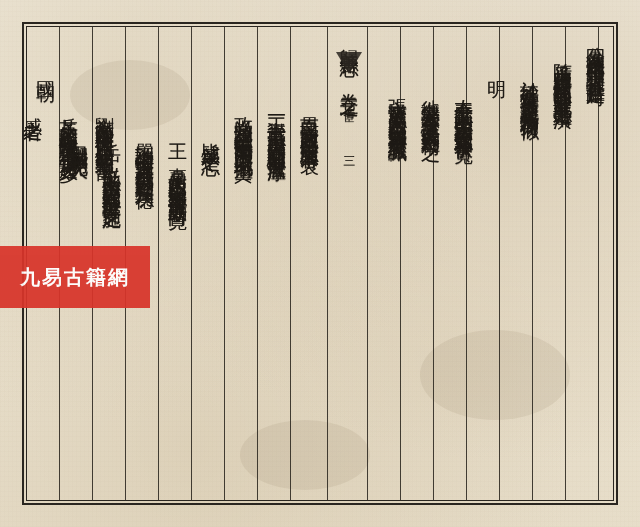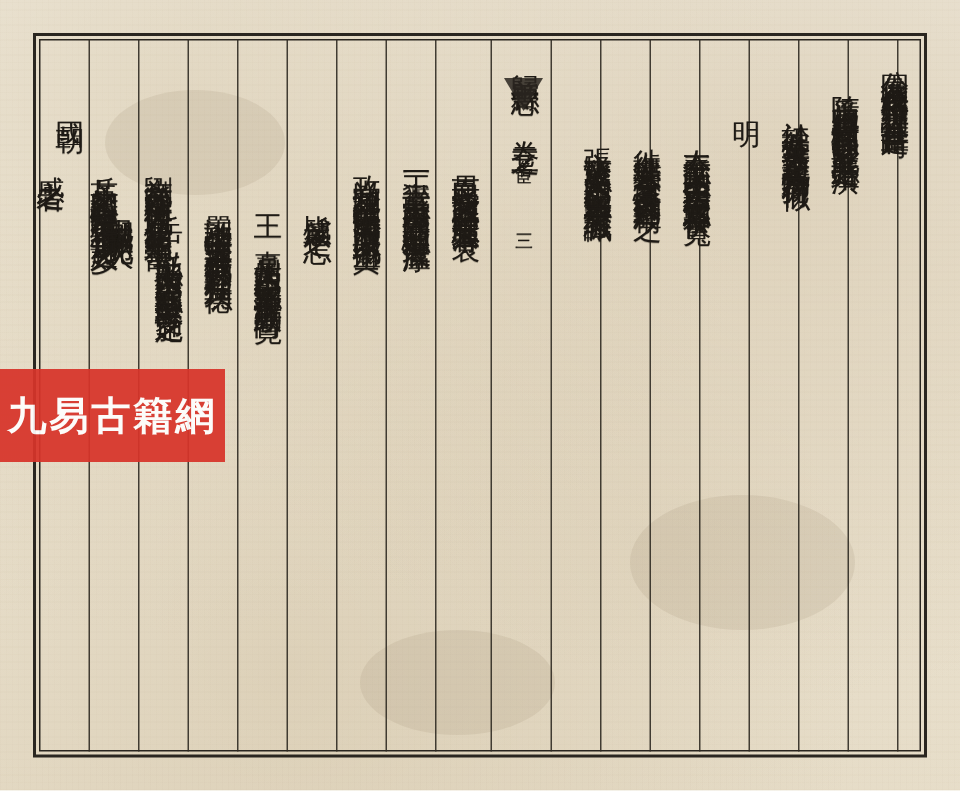--- a/index.html
+++ b/index.html
@@ -143,21 +143,21 @@
     background: #d8342a;
     display: flex;
     align-items: center;
     justify-content: center;
     box-shadow: 0 0 0 0 rgba(0,0,0,0);
     opacity: 0.93;
   }
   .watermark span {
     color: #ffffff;
     font-family: "DejaVu Serif", "Liberation Serif", serif;
-    font-size: 26px;
+    font-size: 20px;
     letter-spacing: 2px;
     font-weight: bold;
     white-space: nowrap;
   }
   
   .blot {
     position: absolute;
     border-radius: 50%;
     background: rgba(120,100,70,0.10);
     pointer-events: none;

